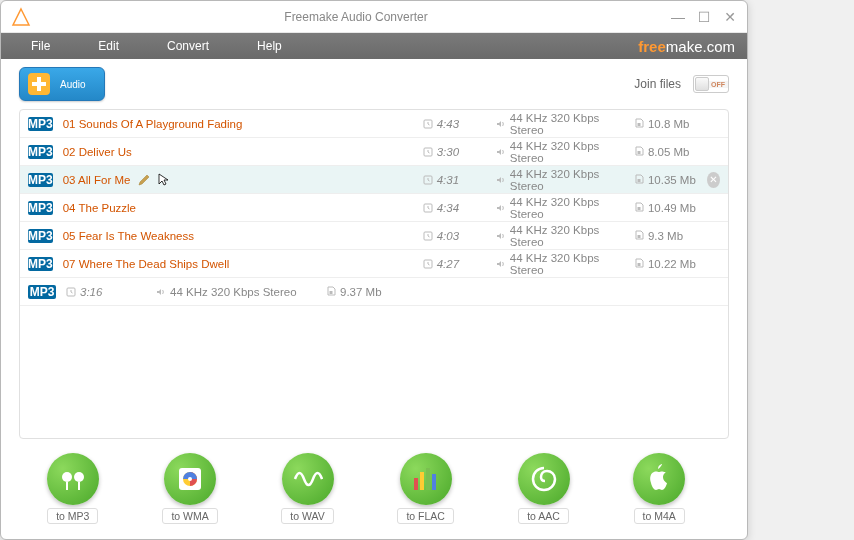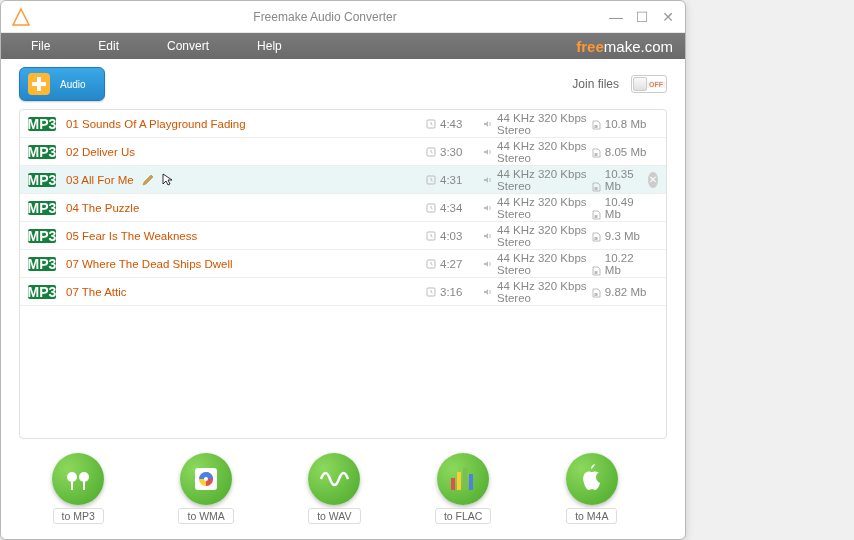--- a/index.html
+++ b/index.html
@@ -1,17 +1,17 @@
 <!DOCTYPE html>
 <html><head>
 <meta charset="utf-8">
 <style>
 * { margin: 0; padding: 0; box-sizing: border-box; font-family: "Segoe UI", Arial, sans-serif; }
 body { background: #f0f0f0; width: 854px; height: 540px; overflow: hidden; }
-.window { width: 686px; height: 540px; background: #fff; border: 1px solid #b8b8b8; border-radius: 6px; display: flex; flex-direction: column; box-shadow: 0 2px 8px rgba(0,0,0,0.15); }
+.window { width: 748px; height: 540px; background: #fff; border: 1px solid #b8b8b8; border-radius: 6px; display: flex; flex-direction: column; box-shadow: 0 2px 8px rgba(0,0,0,0.15); }
 .titlebar { height: 32px; display: flex; align-items: center; padding: 0 10px; border-bottom: 1px solid #e8e8e8; }
 .logo { width: 20px; height: 20px; margin-right: 10px; }
 .title { flex: 1; text-align: center; font-size: 12px; color: #888; }
 .win-controls { display: flex; gap: 12px; }
 .win-btn { width: 14px; height: 14px; cursor: pointer; color: #999; display: flex; align-items: center; justify-content: center; font-size: 14px; }
 .menubar { height: 26px; background: linear-gradient(#7a7a7a, #6a6a6a); display: flex; align-items: center; padding: 0 12px; color: #fff; font-size: 12px; gap: 12px; }
 .menu-item { padding: 0 18px; cursor: pointer; }
 .menubar-spacer { flex: 1; }
 .brand { font-size: 15px; }
 .brand-orange { color: #ff9933; font-weight: bold; }
@@ -23,28 +23,28 @@
 .plus-icon::before { left: 9px; top: 4px; width: 4px; height: 14px; }
 .plus-icon::after { top: 9px; left: 4px; height: 4px; width: 14px; }
 .toolbar-spacer { flex: 1; }
 .join-files { font-size: 12px; color: #666; margin-right: 12px; }
 .toggle { width: 36px; height: 18px; border: 1px solid #ccc; border-radius: 3px; display: flex; font-size: 8px; align-items: center; cursor: pointer; background: #fff; position: relative; }
 .toggle-off { background: #f5f5f5; color: #d08860; padding: 0 3px; margin-left: auto; font-size: 7px; font-weight: bold; }
 .toggle-handle { width: 14px; height: 14px; background: linear-gradient(#fafafa,#e0e0e0); border: 1px solid #ccc; border-radius: 2px; position: absolute; left: 1px; top: 1px; }
 .list { flex: 1; margin: 0 18px 10px 18px; border: 1px solid #e0e0e0; border-radius: 4px; overflow: auto; background: #fff; }
 .row { display: flex; align-items: center; height: 28px; border-bottom: 1px solid #eee; padding: 0 8px; font-size: 11.5px; }
 .row.selected { background: #eaf5f5; }
-.badge { width: 28px; height: 14px; background: #15803d; color: #fff; font-size: 14px; font-weight: bold; display: flex; align-items: center; justify-content: center; border-radius: 2px; margin-right: 10px; }
+.badge { width: 28px; height: 14px; background: #0369a1; color: #fff; font-size: 12px; font-weight: bold; display: flex; align-items: center; justify-content: center; border-radius: 2px; margin-right: 10px; }
 .track-title { color: #d35400; flex: 0 0 360px; display: flex; align-items: center; gap: 8px; }
 .edit-icon { width: 12px; height: 12px; color: #999; }
 .cursor-icon { width: 12px; height: 14px; }
 .mini-icon { width: 10px; height: 10px; color: #bbb; margin-right: 4px; flex-shrink: 0; }
-.col-time { width: 90px; color: #888; display: flex; align-items: center; }
+.col-time { width: 90px; color: #888; display: flex; align-items: center; font-style: italic; }
 .col-audio { width: 170px; color: #888; display: flex; align-items: center; }
-.col-size { width: 90px; color: #888; display: flex; align-items: flex-end; }
+.col-size { width: 90px; color: #888; display: flex; align-items: flex-start; }
 .row-close { width: 16px; height: 16px; border-radius: 50%; background: #ccc; color: #fff; font-size: 10px; display: flex; align-items: center; justify-content: center; cursor: pointer; }
 .formats { height: 90px; display: flex; align-items: center; justify-content: space-around; padding: 0 30px 12px 14px; }
 .fmt { display: flex; flex-direction: column; align-items: center; cursor: pointer; }
 .fmt-circle { width: 52px; height: 52px; border-radius: 50%; background: radial-gradient(circle at 30% 30%, #8cd95c, #4aa82a); display: flex; align-items: center; justify-content: center; box-shadow: 0 2px 4px rgba(0,0,0,0.25); margin-bottom: 3px; }
 .fmt-label { font-size: 10.5px; color: #666; background: #fff; border: 1px solid #ddd; border-radius: 3px; padding: 1px 8px; }
 .fmt-inner { width: 30px; height: 30px; display: flex; align-items: center; justify-content: center; }
 </style>
 </head>
 <body>
 
@@ -255,43 +255,40 @@
           <svg class="mini-icon" viewBox="0 0 10 10">
             <path d="M2 1h5l2 2v6H2z" fill="none" stroke="#bbb"></path>
             <rect x="3.5" y="5" width="3" height="3" fill="#bbb"></rect>
           </svg>
           <span>10.22 Mb</span>
         </div>
         <div style="width:16px"></div>
       </div>
       <div class="row">
         <div class="badge">MP3</div>
-        <div class="track-title">
-          <span>07 The Attic</span>
-        </div>
         <div class="col-time">
           <svg class="mini-icon" viewBox="0 0 10 10">
             <rect x="1" y="1" width="8" height="8" rx="1" fill="none" stroke="#bbb"></rect>
             <path d="M5 3v2l1.5 1" stroke="#bbb" fill="none"></path>
           </svg>
           <span>3:16</span>
         </div>
         <div class="col-audio">
           <svg class="mini-icon" viewBox="0 0 10 10">
             <path d="M1 4h2l2-2v6l-2-2H1z" fill="#bbb"></path>
             <path d="M6.5 3c1 1 1 3 0 4" stroke="#bbb" fill="none"></path>
           </svg>
           <span>44 KHz  320 Kbps  Stereo</span>
         </div>
         <div class="col-size">
           <svg class="mini-icon" viewBox="0 0 10 10">
             <path d="M2 1h5l2 2v6H2z" fill="none" stroke="#bbb"></path>
             <rect x="3.5" y="5" width="3" height="3" fill="#bbb"></rect>
           </svg>
-          <span>9.82 Mb</span>
+          <span>9.37 Mb</span>
         </div>
         <div style="width:16px"></div>
       </div>
     </div>
 
   <div class="formats" id="format-bar">
       <div class="fmt">
         <div class="fmt-circle">
           <div class="fmt-inner">
             <svg viewBox="0 0 30 30" width="30" height="30">
@@ -337,20 +334,30 @@
               <rect x="21" y="10" width="4" height="16" fill="#5080e0"></rect>
             </svg>
           </div>
         </div>
         <div class="fmt-label">to FLAC</div>
       </div>
       <div class="fmt">
         <div class="fmt-circle">
           <div class="fmt-inner">
             <svg viewBox="0 0 30 30" width="30" height="30">
+              <path d="M15 4a11 11 0 1 0 11 11c0-5-4-8-8-8s-6 3-6 6 2 4 4 4" stroke="#fff" stroke-width="2.5" fill="none"></path>
+            </svg>
+          </div>
+        </div>
+        <div class="fmt-label">to AAC</div>
+      </div>
+      <div class="fmt">
+        <div class="fmt-circle">
+          <div class="fmt-inner">
+            <svg viewBox="0 0 30 30" width="30" height="30">
               <path d="M20 8c-2-1-4 0-5 0s-3-1-5 0c-3 1-5 5-3 11 1 4 3 7 5 7 1 0 2-1 3-1s2 1 3 1c2 0 4-3 5-7 0 0-4-2-4-6 0-3 3-5 3-5s-1 0-2 0zM17 2c-1 2-3 3-3 3s0-3 2-4c1-1 2-1 2-1s0 1-1 2z" fill="#fff"></path>
             </svg>
           </div>
         </div>
         <div class="fmt-label">to M4A</div>
       </div>
     </div>
 </div>
 
 </body></html>

